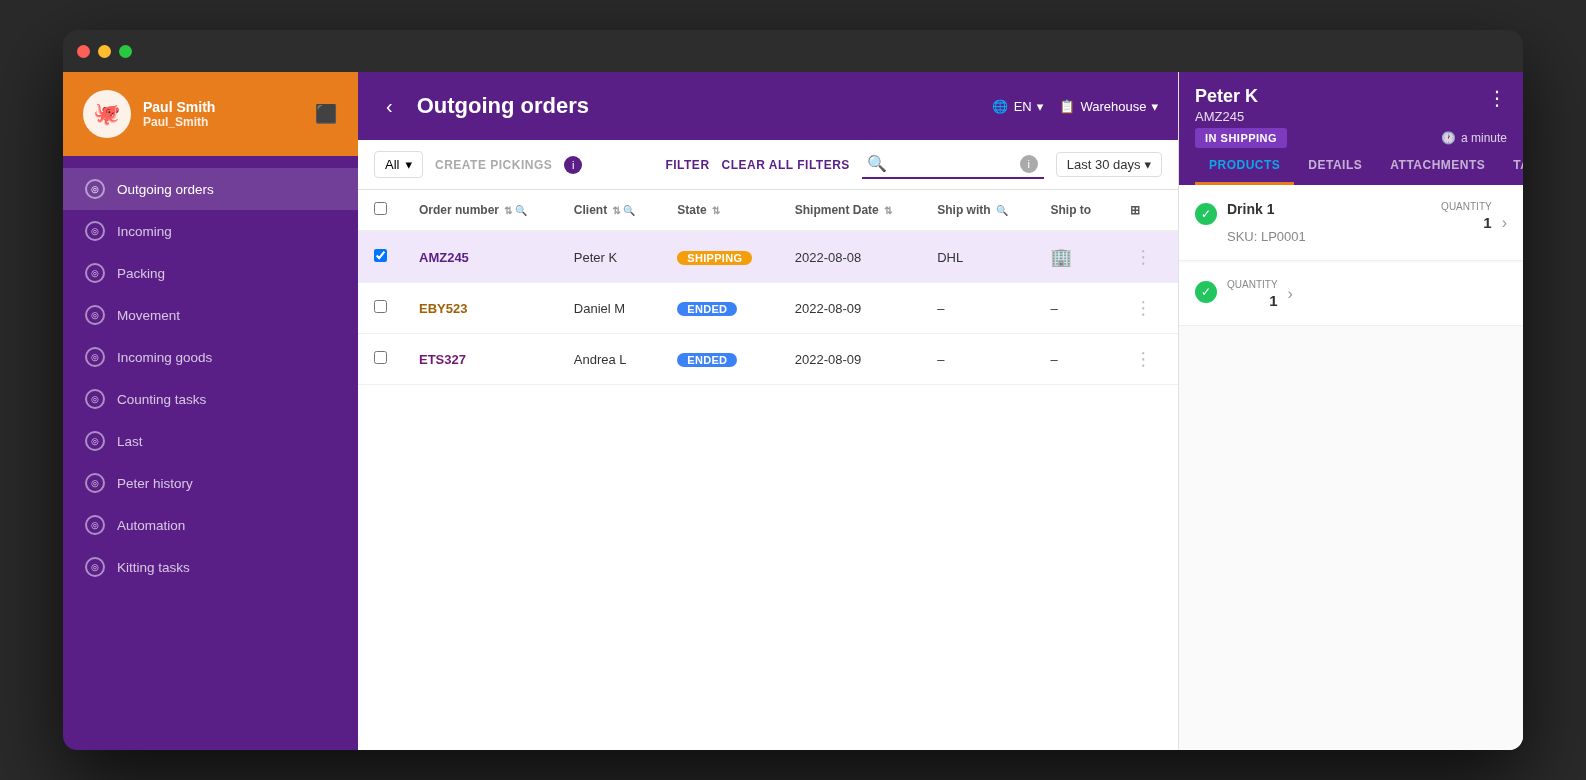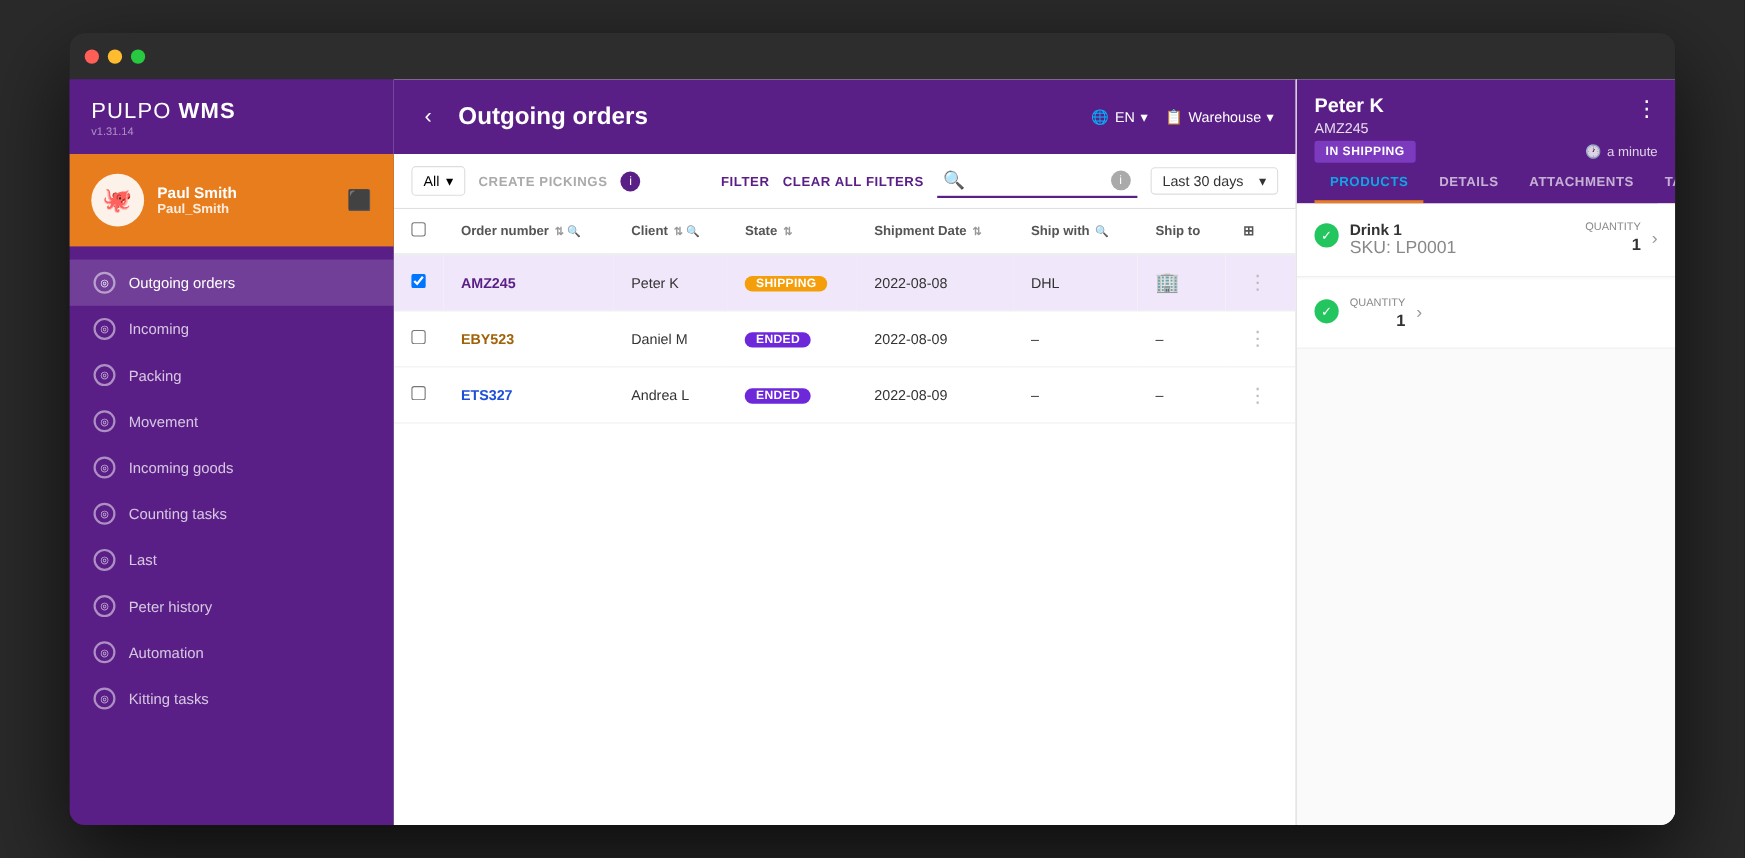--- a/index.html
+++ b/index.html
@@ -183,21 +183,21 @@
     .search-box {
       display: flex; align-items: center; gap: 6px;
       border-bottom: 2px solid #5a1e87;
       padding: 4px 6px; min-width: 160px;
     }
     .search-input {
       border: none; outline: none; font-size: 13px;
       width: 120px;
     }
     .date-range-btn {
-      display: flex; align-items: center; gap: 14px;
+      display: flex; align-items: center; gap: 4px;
       color: #333; font-size: 13px; cursor: pointer;
       background: none; border: none;
       border: 1px solid #ddd; border-radius: 4px;
       padding: 4px 10px;
     }
     
     .table-container {
       flex: 1;
       overflow-y: auto;
       background: white;
@@ -221,21 +221,21 @@
     .status-badge {
       display: inline-block;
       padding: 1px 10px;
       border-radius: 12px;
       font-size: 11px;
       font-weight: 700;
       color: white;
       letter-spacing: 0.3px;
     }
     .badge-shipping { background: #f59e0b; }
-    .badge-ended { background: #6d28d9; }
+    .badge-ended { background: #3b82f6; }
     .row-menu { color: #bbb; cursor: pointer; font-size: 18px; padding: 0 4px; }
     
     .right-panel {
       width: 345px;
       background: white;
       border-left: 1px solid #e0e0e0;
       display: flex;
       flex-direction: column;
       flex-shrink: 0;
     }
@@ -299,21 +299,21 @@
       width: 22px; height: 22px;
       background: #22c55e;
       border-radius: 50%;
       display: flex; align-items: center; justify-content: center;
       color: white; font-size: 12px;
       flex-shrink: 0;
       margin-top: 2px;
     }
     .product-info { flex: 1; }
     .product-name { font-size: 14px; font-weight: 600; color: #333; }
-    .product-sku { font-size: 16px; color: #888; margin-top: 0; }
+    .product-sku { font-size: 13px; color: #888; margin-top: 12px; }
     .product-qty { text-align: right; }
     .qty-label { font-size: 10px; color: #888; text-transform: uppercase; margin-bottom: 2px; }
     .qty-value { font-size: 15px; font-weight: 600; color: #333; }
     .expand-btn { color: #999; font-size: 16px; cursor: pointer; align-self: center; }
   </style>
 </head>
 <body>
 
 <div class="window">
 
@@ -321,26 +321,20 @@
     <div class="traffic-lights">
       <div class="tl tl-red"></div>
       <div class="tl tl-yellow"></div>
       <div class="tl tl-green"></div>
     </div>
   </div>
 
   <div class="app-body">
 
     <div class="sidebar">
-      <div class="sidebar-header">
-        <div class="brand">
-          <span>PULPO </span><strong>WMS</strong>
-        </div>
-        <div class="version">v1.31.14</div>
-      </div>
 
       <div class="user-section">
         <div class="avatar">
           <span>🐙</span>
         </div>
         <div class="user-info">
           <div class="user-name">Paul Smith</div>
           <div class="user-id">Paul_Smith</div>
         </div>
         <div class="logout-icon">⬛</div>
@@ -476,21 +470,21 @@
       <td>–</td>
       <td>–</td>
       <td>
         <span class="row-menu">⋮</span>
       </td>
     </tr>
               <tr>
       <td class="checkbox-cell">
         <input type="checkbox" style="">
       </td>
-      <td style="font-weight:600;color:#1d4ed8;">ETS327</td>
+      <td style="font-weight:600;color:#701a75;">ETS327</td>
       <td>Andrea L</td>
       <td>
         <span class="status-badge badge-ended">ENDED</span>
       </td>
       <td>2022-08-09</td>
       <td>–</td>
       <td>–</td>
       <td>
         <span class="row-menu">⋮</span>
       </td>

